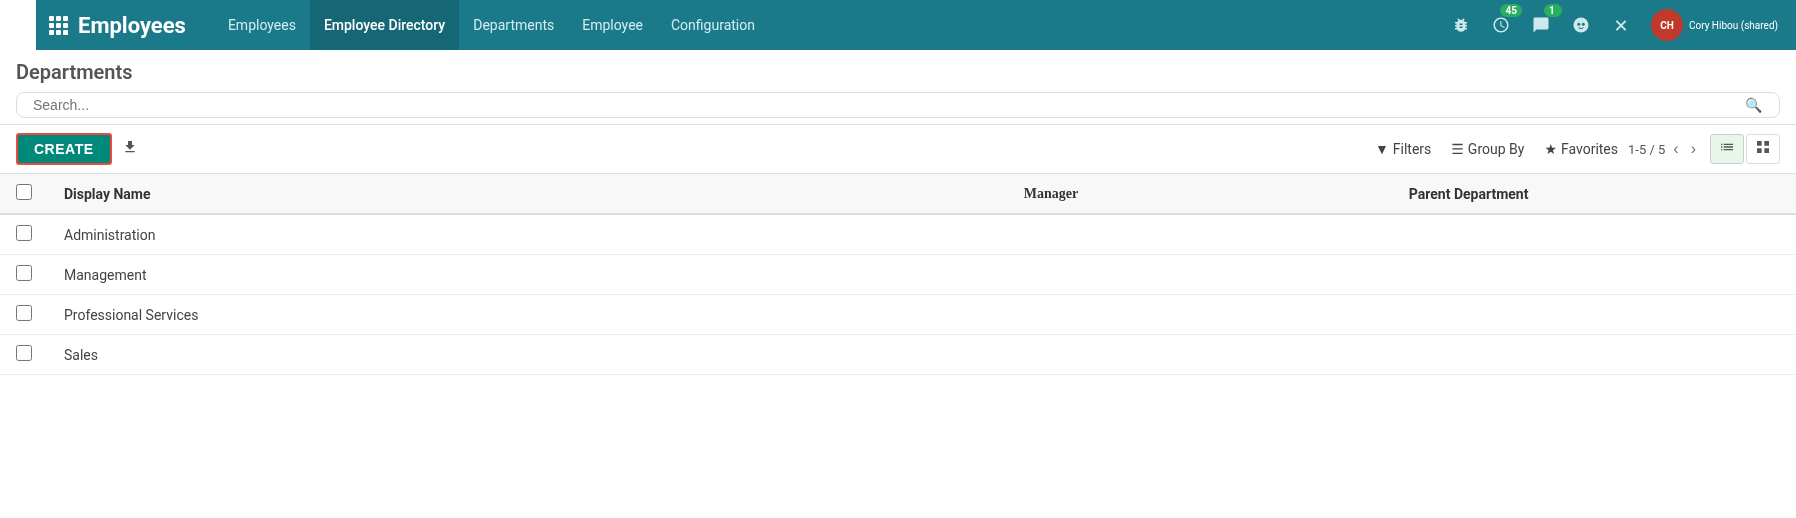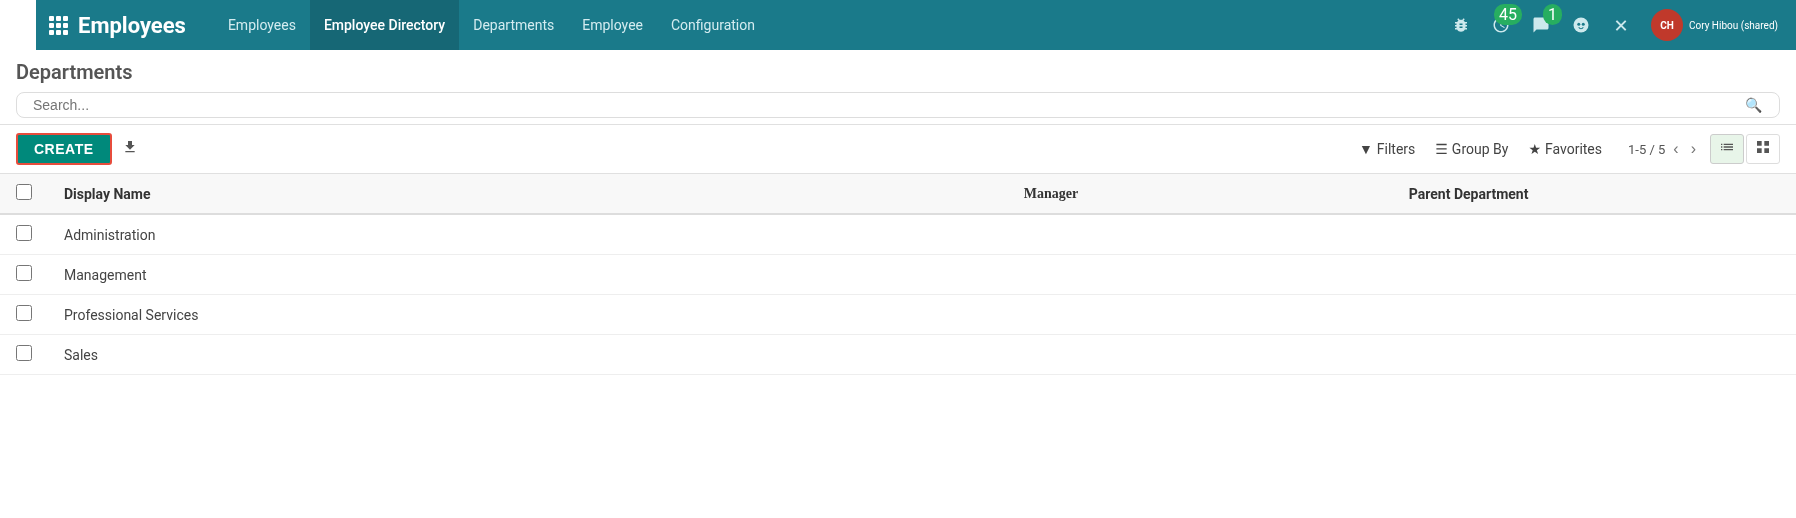--- a/index.html
+++ b/index.html
@@ -57,22 +57,22 @@
       color: #cde9ed;
       font-size: 16px;
       border-radius: 4px;
     }
     .badge-wrap { position: relative; display: inline-flex; align-items: center; }
     .badge {
       position: absolute;
       top: -5px; right: -5px;
       background: #27ae60;
       color: #fff;
-      font-size: 16px;
-      font-weight: normal;
+      font-size: 10px;
+      font-weight: bold;
       border-radius: 10px;
       padding: 1px 5px;
       min-width: 18px;
       text-align: left;
     }
     .badge.chat { background: #27ae60; }
     .avatar-wrap {
       display: flex; align-items: center; gap: 6px;
       cursor: pointer;
       padding: 0 6px;
@@ -156,21 +156,21 @@
       cursor: pointer;
       border-radius: 4px;
       color: #444;
     }
     .pagination {
       display: flex;
       align-items: center;
       gap: 4px;
       color: #555;
       font-size: 13px;
-      margin-left: 16px;
+      margin-left: 0;
     }
     .pag-btn {
       background: transparent;
       border: none;
       color: #777;
       cursor: pointer;
       font-size: 16px;
       padding: 2px 4px;
     }
     .view-btns {

